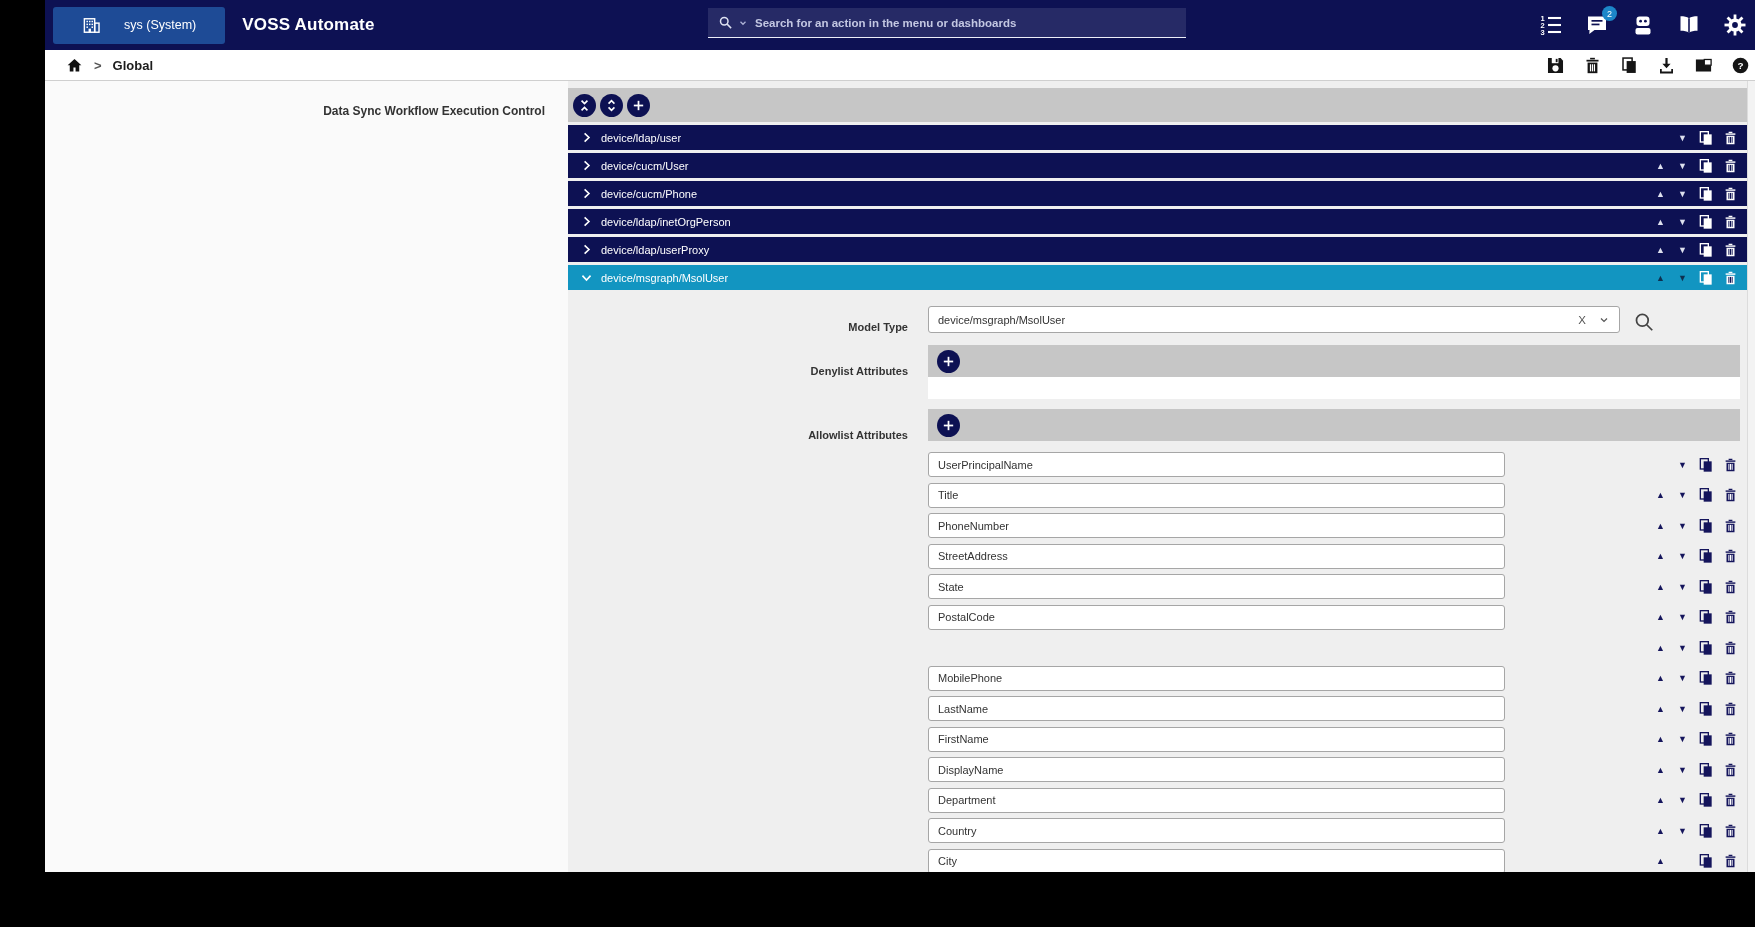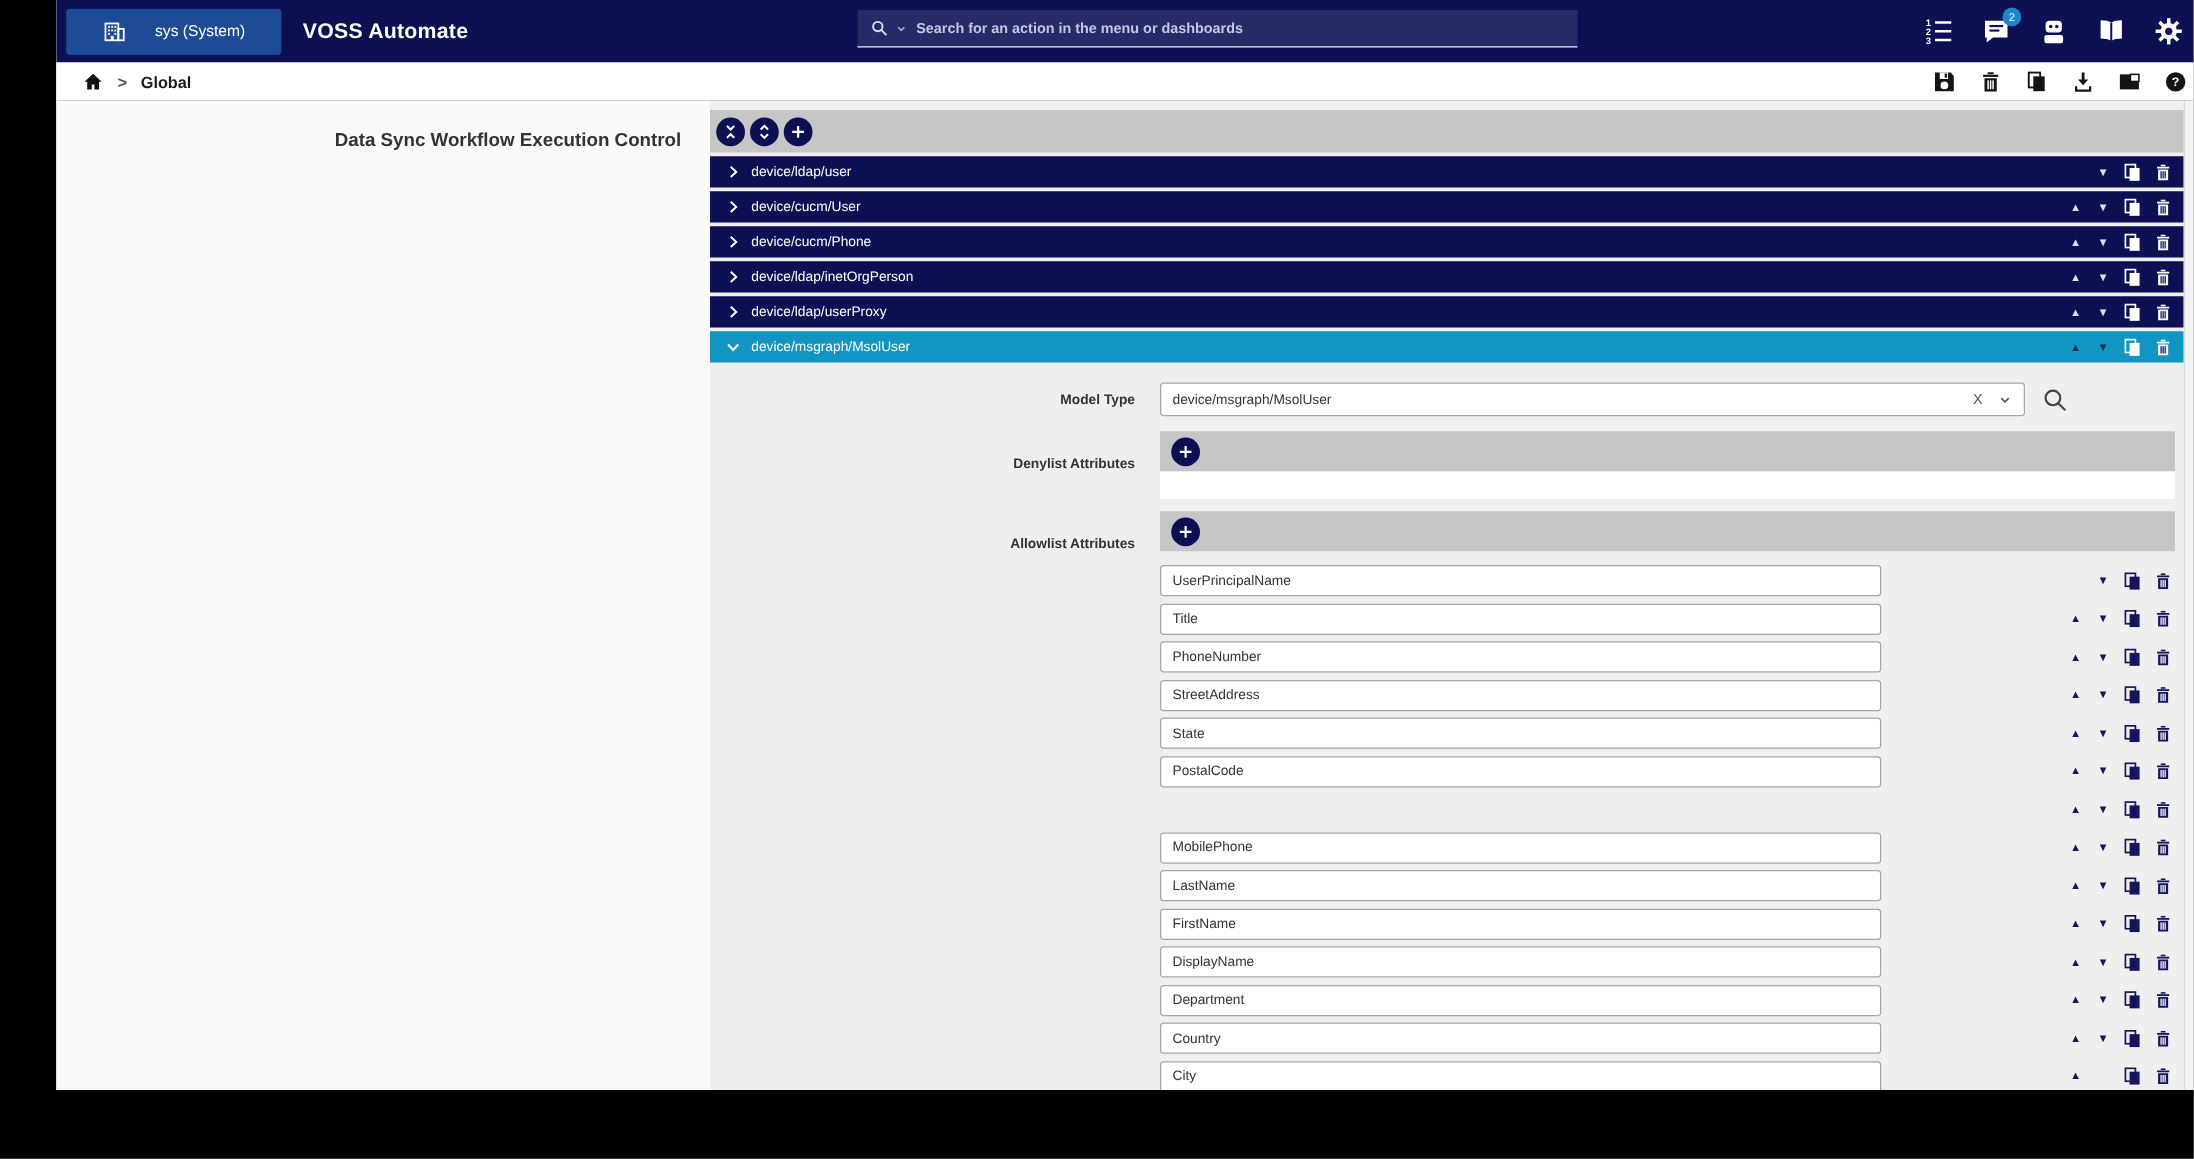--- a/index.html
+++ b/index.html
@@ -8,61 +8,61 @@
     width:1755px; height:927px; background:#000; position:relative;
     font-family:"Liberation Sans", sans-serif; overflow:hidden;
   }
   #frame { position:absolute; left:45px; top:0; width:1710px; height:872px; background:#fff; overflow:hidden; }
 
   
   .navbar { position:relative; height:50px; background:#0d1153; display:flex; align-items:center; }
   .tenant { margin-left:8px; height:37px; background:#1e4b96; border-radius:3px; display:flex; align-items:center; padding:0 29px; gap:23px; cursor:pointer; }
   .tenant-label { color:#fff; font-size:12.5px; }
   .app-title { margin-left:17px; font-size:17px; font-weight:bold; color:#fff; letter-spacing:.2px; }
-  .searchbox { position:absolute; left:641px; top:8px; width:576px; height:30px; background:#262a66;
+  .searchbox { position:absolute; left:663px; top:8px; width:478px; height:30px; background:#262a66;
     border-bottom:1px solid #eceef8; display:flex; align-items:center; padding:0 10px; gap:5px; }
   .searchbox input { flex:1; background:transparent; border:none; outline:none; color:#e8eaf6; font-size:11.5px; font-family:"Liberation Sans",sans-serif; }
   .searchbox input::placeholder { color:#c3c7e2; font-weight:bold; }
   .nav-icons { position:absolute; right:8px; top:0; height:50px; display:flex; align-items:center; gap:22px; }
   .nav-icon { width:24px; height:24px; position:relative; cursor:pointer; flex:none; }
   .nbadge { position:absolute; top:-7px; right:-8px; min-width:15px; height:15px; border-radius:50%;
     background:#1c86c8; color:#fff; font-size:9px; display:flex; align-items:center; justify-content:center; }
 
   
   .crumbbar { height:31px; background:#fff; border-bottom:1px solid #cfcfcf; display:flex; align-items:center; padding-left:21px; position:relative; }
   .crumb-sep { margin:0 11px; color:#555; font-size:13px; font-weight:bold; }
   .crumb-page { font-size:13px; font-weight:bold; color:#1c1c1c; }
   .crumb-icons { margin-left:auto; display:flex; align-items:center; gap:18px; padding-right:5px; }
   .crumb-icons .tb-icon { width:19px; height:19px; cursor:pointer; flex:none; }
 
   
   .content { position:absolute; left:0; top:81px; right:0; bottom:0; }
   .left-panel { position:absolute; left:0; top:0; width:523px; height:100%; background:#fafafa; }
-  .control-label { position:absolute; top:23px; right:23px; font-size:15px; font-weight:bold; color:#333; }
+  .control-label { position:absolute; top:23px; right:23px; font-size:12px; font-weight:bold; color:#333; }
   .form-area { position:absolute; left:523px; top:0; width:1179px; height:100%; background:#efefef; }
   .scrolltrack { position:absolute; left:1702px; top:0; width:8px; height:100%; background:#f3f3f3; border-left:1px solid #dcdcdc; }
 
   .btn-bar { margin-top:7px; height:34px; background:#c6c6c6; display:flex; align-items:center; gap:4px; padding-left:5px; }
   .circle-btn { width:23px; height:23px; border-radius:50%; background:#0d1153; display:flex; align-items:center; justify-content:center; cursor:pointer; flex:none; }
 
   .section-row { position:relative; height:25px; margin-top:3px; background:#0d1153; display:flex; align-items:center; color:#fff; cursor:pointer; }
   .section-row.expanded { background:#1295c1; }
   .sec-chevron { margin-left:12px; width:13px; height:13px; flex:none; }
   .section-row.expanded .sec-chevron { transform:rotate(90deg); }
   .sec-label { margin-left:8px; font-size:11px;text-align:center; }
 
   .caret { position:absolute; top:50%; transform:translateY(-50%); font-size:9px; line-height:9px; cursor:pointer; }
   .caret-up { right:82px; }
   .caret-down { right:60px; }
   .row-copy { position:absolute; right:33px; top:50%; transform:translateY(-50%); width:16px; height:17px; cursor:pointer; }
   .row-trash { position:absolute; right:9px; top:50%; transform:translateY(-50%); width:15px; height:17px; cursor:pointer; }
   .section-row .caret { color:#dde0ee; }
   .section-row.expanded .caret { color:#0e3050; }
 
-  .field-row { display:flex; align-items:center; }
+  .field-row { display:flex; align-items:flex-end; }
   .flabel { width:340px; text-align:right; font-size:11px; font-weight:bold; color:#333; flex:none; }
   .mt-row { margin-top:16px; }
   .mt-wrap { margin-left:20px; width:692px; height:27px; background:#fff; border:1px solid #a6a6a6; border-radius:3px; display:flex; align-items:center; }
   .mt-wrap input { flex:1; border:none; outline:none; background:transparent; font-size:11px; color:#333; padding:0 9px; font-family:"Liberation Sans",sans-serif; }
   .clear-x { color:#555; font-size:11.5px; margin-right:12px; cursor:pointer; }
   .dd-chev { width:12px; height:12px; margin-right:9px; cursor:pointer; }
   .mt-search { margin-left:13px; width:22px; height:22px; cursor:pointer; }
 
   .attrs-header-row { align-items:flex-end; }
   .gray-bar { margin-left:20px; width:812px; height:32px; background:#c6c6c6; display:flex; align-items:center; padding-left:9px; }

